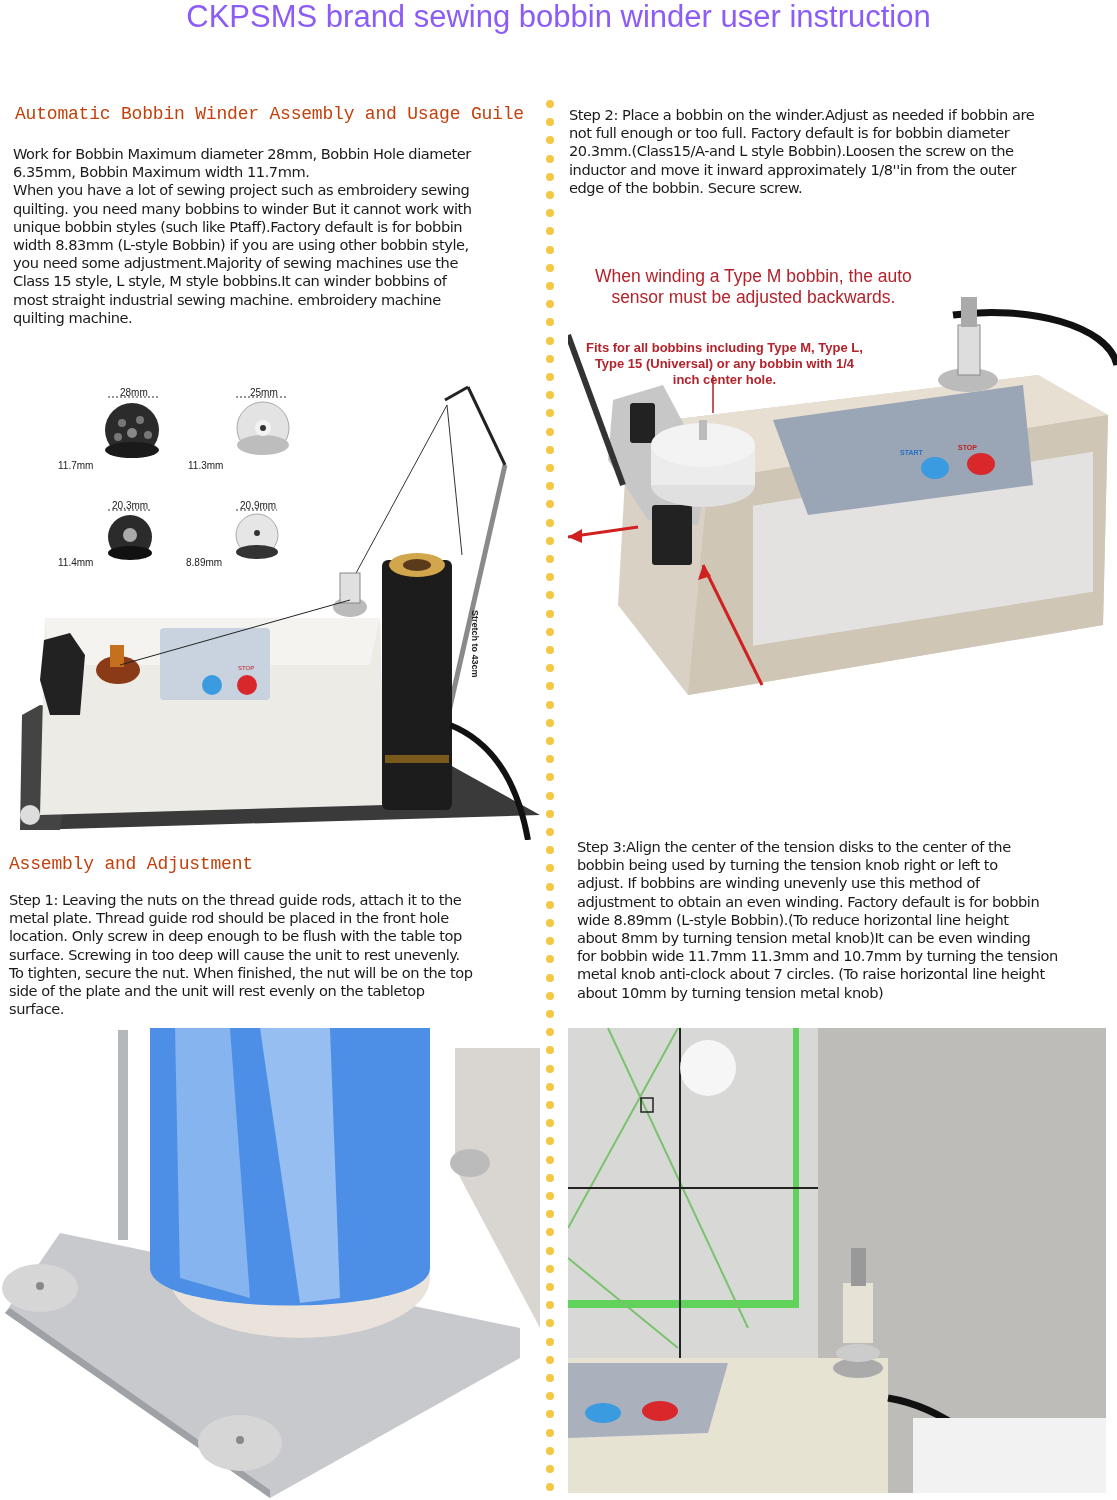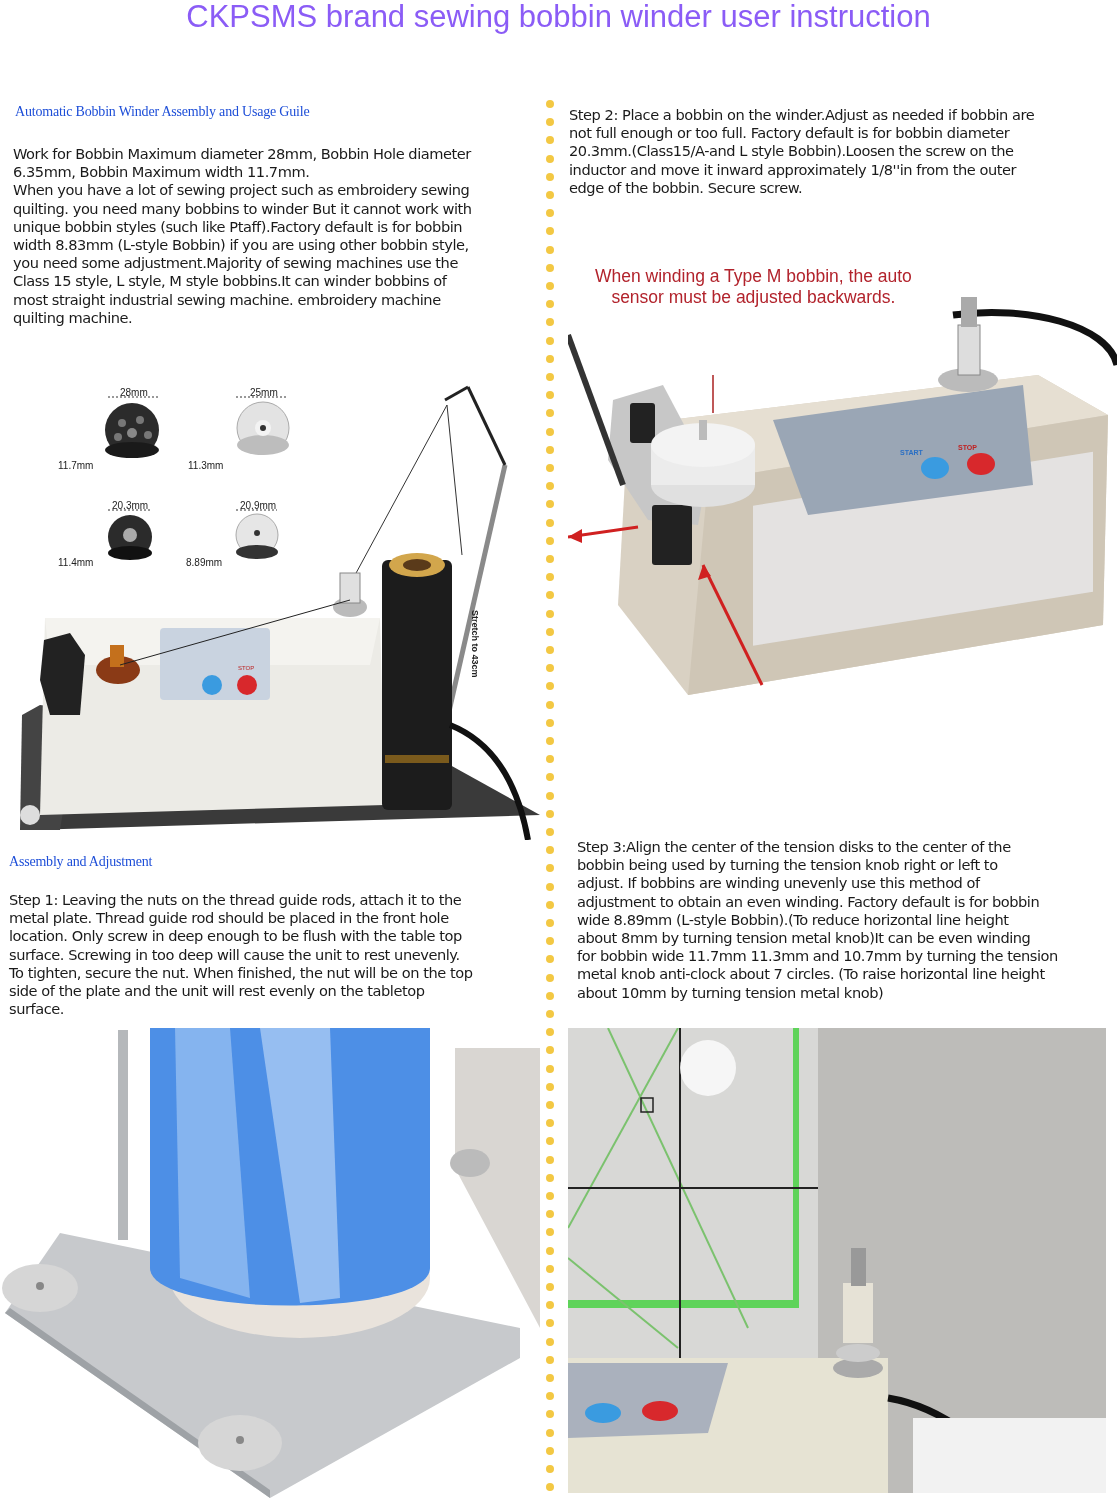--- a/index.html
+++ b/index.html
@@ -1,19 +1,19 @@
 <!DOCTYPE html>
 <html><head>
 <meta charset="utf-8">
 <style>
   html, body { margin:0; padding:0; background:#fff; }
   body { width:1117px; height:1500px; position:relative; overflow:hidden; font-family:"DejaVu Sans", sans-serif; color:#222; }
   .abs { position:absolute; }
   .title { left:0; top:0; width:1117px; text-align:center; font-family:"Liberation Sans", sans-serif; font-size:31px; color:#8b5cf6; line-height:34px; }
-  .heading { font-size:14px; color:#1d4ed8; font-family:Liberation Serif, serif; letter-spacing:-0.2px; }
+  .heading { font-size:18px; color:#c2410c; font-family:Liberation Mono, monospace; letter-spacing:-0.2px; }
   .para { font-size:14.6px; line-height:18.2px; color:#1a1a1a; font-family:"DejaVu Sans", sans-serif; letter-spacing:-0.45px; white-space:pre-line; }
   .red { color:#b2232c; font-family:"Liberation Sans", sans-serif; }
   .divider { left:546px; top:100px; width:8px; height:1400px; }
   .dot { position:absolute; left:0; width:8px; height:8px; border-radius:50%; background:#f3c843; }
   .photo { overflow:hidden;text-align:center; }
   .bob-label { position:absolute; font-family:"Liberation Sans", sans-serif; font-size:10px; color:#222; }
 </style>
 </head>
 <body>
 
@@ -247,20 +247,23 @@
     <rect x="390" y="70" width="22" height="50" fill="#ddd" stroke="#888"></rect>
     <rect x="393" y="42" width="16" height="30" fill="#aaa"></rect>
     <line x1="70" y1="272" x2="0" y2="282" stroke="#d02020" stroke-width="3"></line>
     <polygon points="0,282 14,274 14,288" fill="#d02020"></polygon>
     <line x1="194" y1="430" x2="135" y2="310" stroke="#d02020" stroke-width="3"></line>
     <polygon points="135,310 130,325 143,321" fill="#d02020"></polygon>
     <line x1="145" y1="120" x2="145" y2="158" stroke="#aa2020" stroke-width="1.5"></line>
   </svg>
   <div class="abs red" style="left:27px;top:11px;font-size:17.5px;line-height:21px;white-space:pre-line;">When winding a Type M bobbin, the auto
 sensor must be adjusted backwards.</div>
+  <div class="abs red" style="left:18px;top:85px;font-size:13px;line-height:16px;font-weight:bold;white-space:pre-line;">Fits for all bobbins including Type M, Type L,
+Type 15 (Universal) or any bobbin with 1/4
+inch center hole.</div>
 </div>
 
 <div class="abs para" style="left:577px;top:838px;width:546px;">Step 3:Align the center of the tension disks to the center of the
 bobbin being used by turning the tension knob right or left to
 adjust. If bobbins are winding unevenly use this method of
 adjustment to obtain an even winding. Factory default is for bobbin
 wide 8.89mm (L-style Bobbin).(To reduce horizontal line height
 about 8mm by turning tension metal knob)It can be even winding
 for bobbin wide 11.7mm 11.3mm and 10.7mm by turning the tension
 metal knob anti-clock about 7 circles. (To raise horizontal line height

